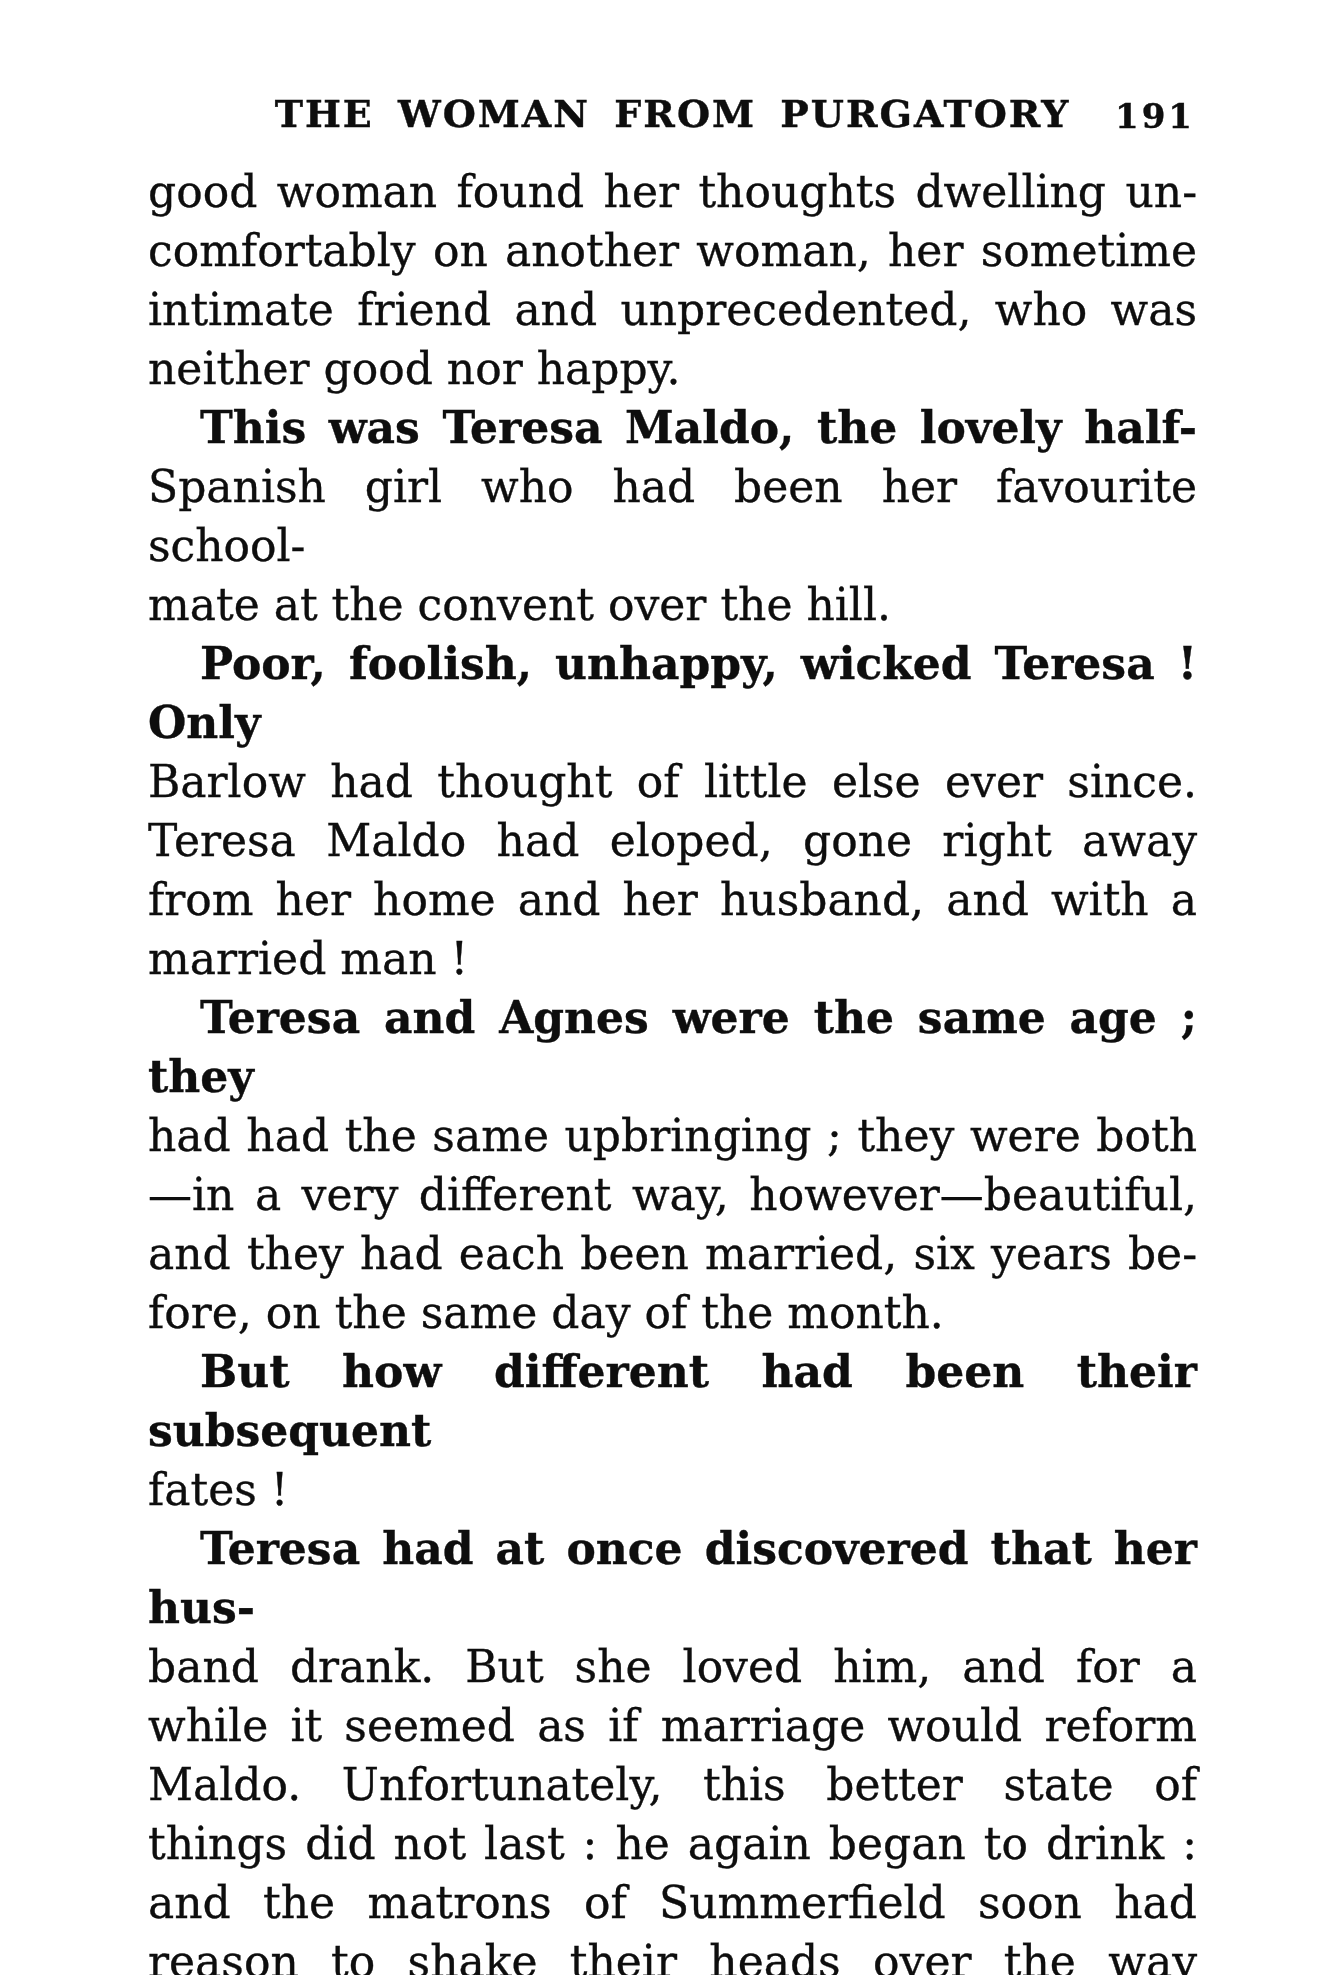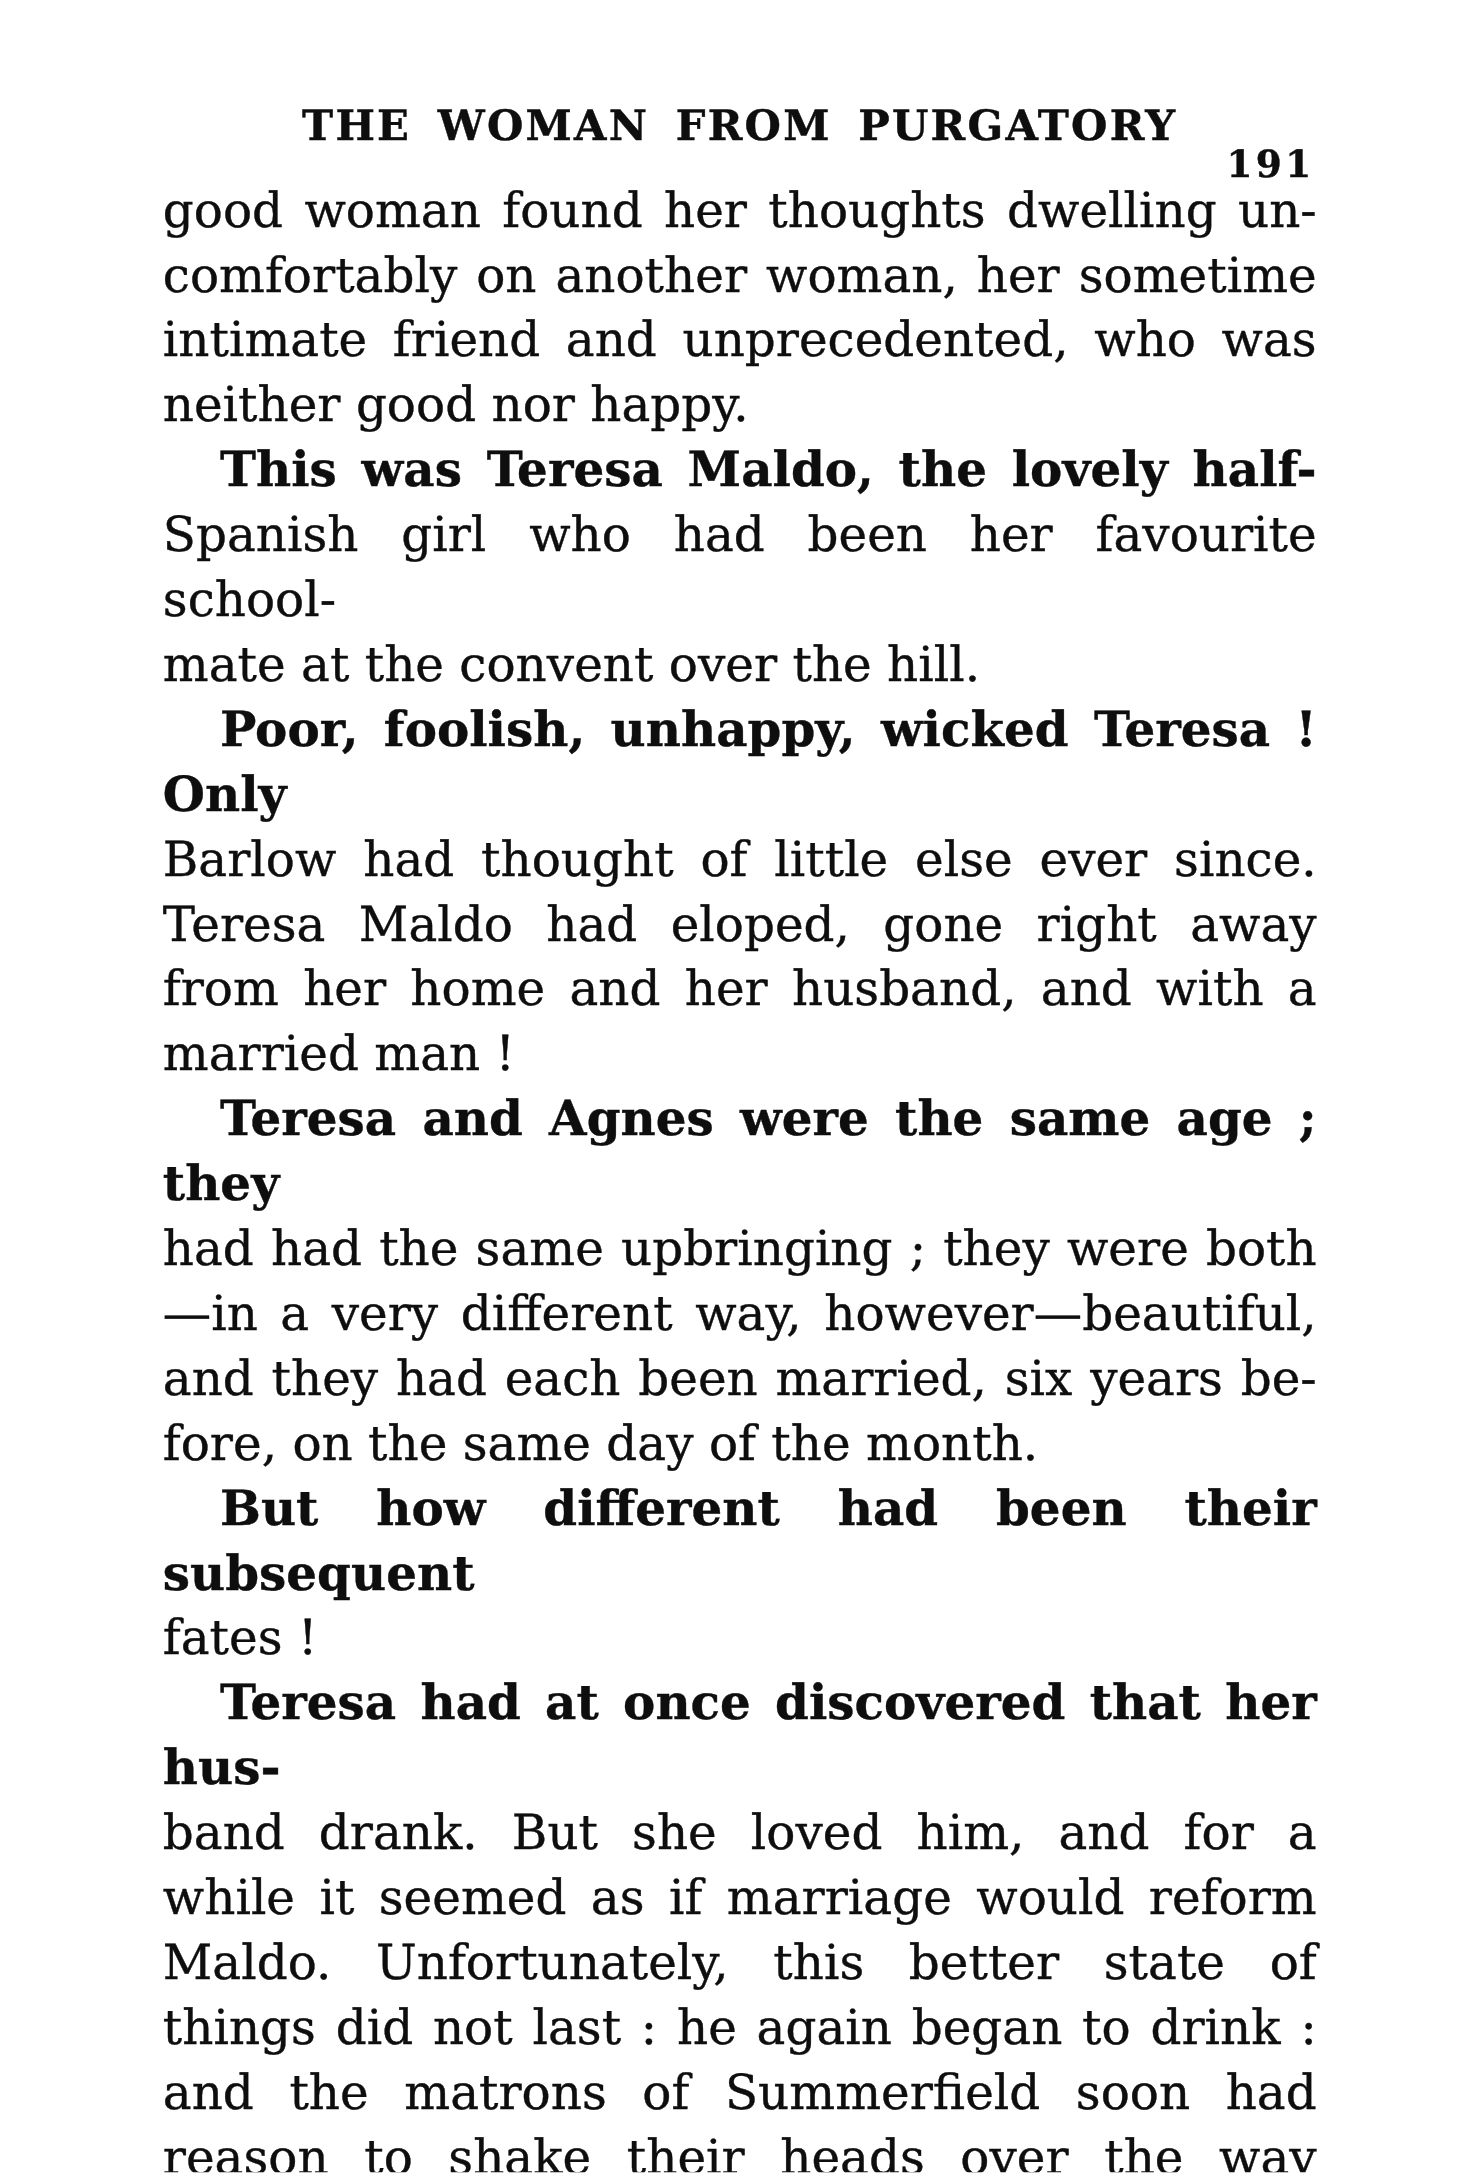--- a/index.html
+++ b/index.html
@@ -33,21 +33,20 @@
     -webkit-text-stroke: 0.4px currentColor;
     white-space: nowrap;
   }
   .page-number {
     position: absolute;
     right: 2px;
     top: 6px;
     font-weight: bold;
     font-size: 34px;
     letter-spacing: 3px;
-    margin-top: 34px;
     -webkit-text-stroke: 0.4px currentColor;
   }
   .body-text {
     position: absolute;
     left: 148px;
     top: 162px;
     width: 1049px;
     font-size: 44px;
     line-height: 59px;
     -webkit-text-stroke: 0.35px currentColor;

